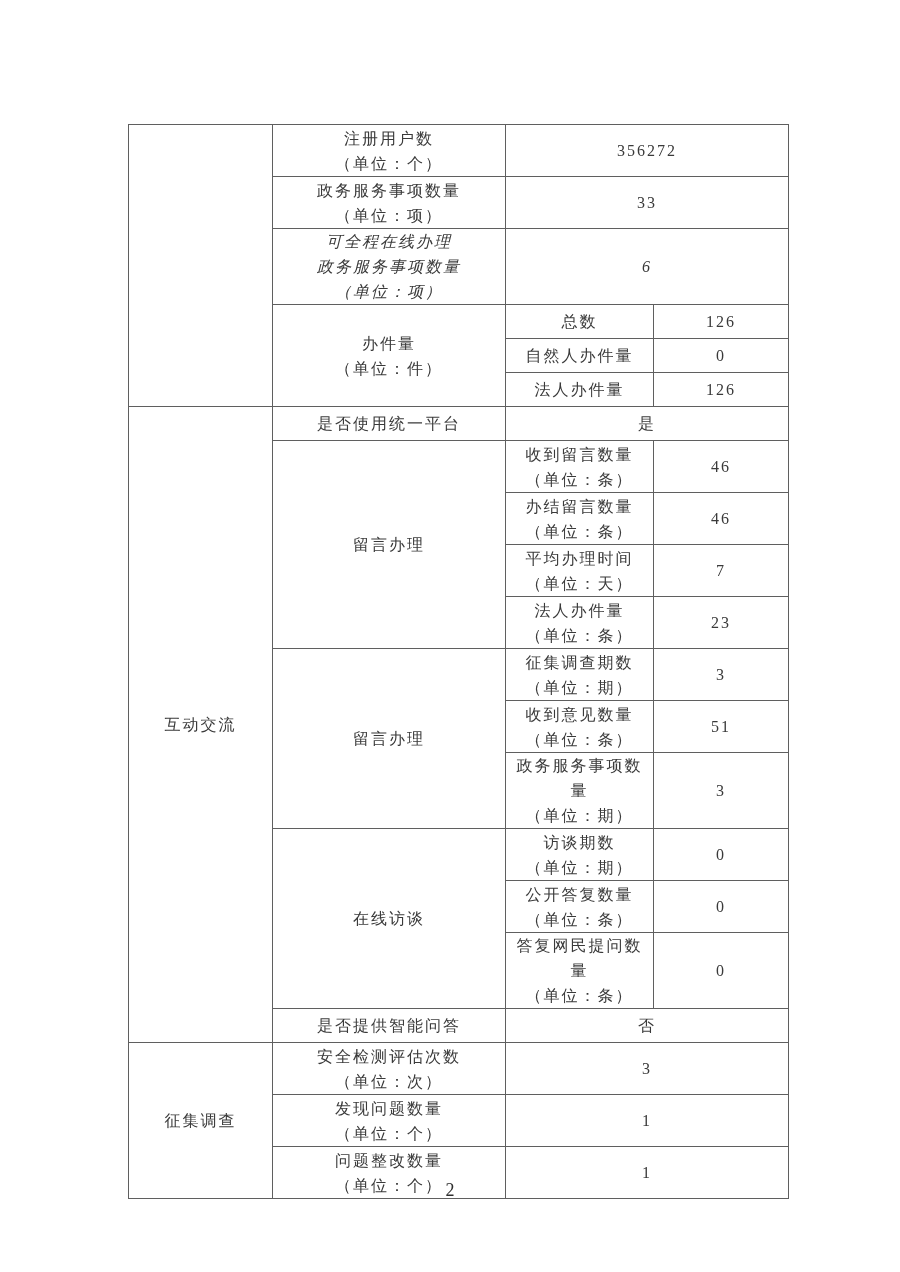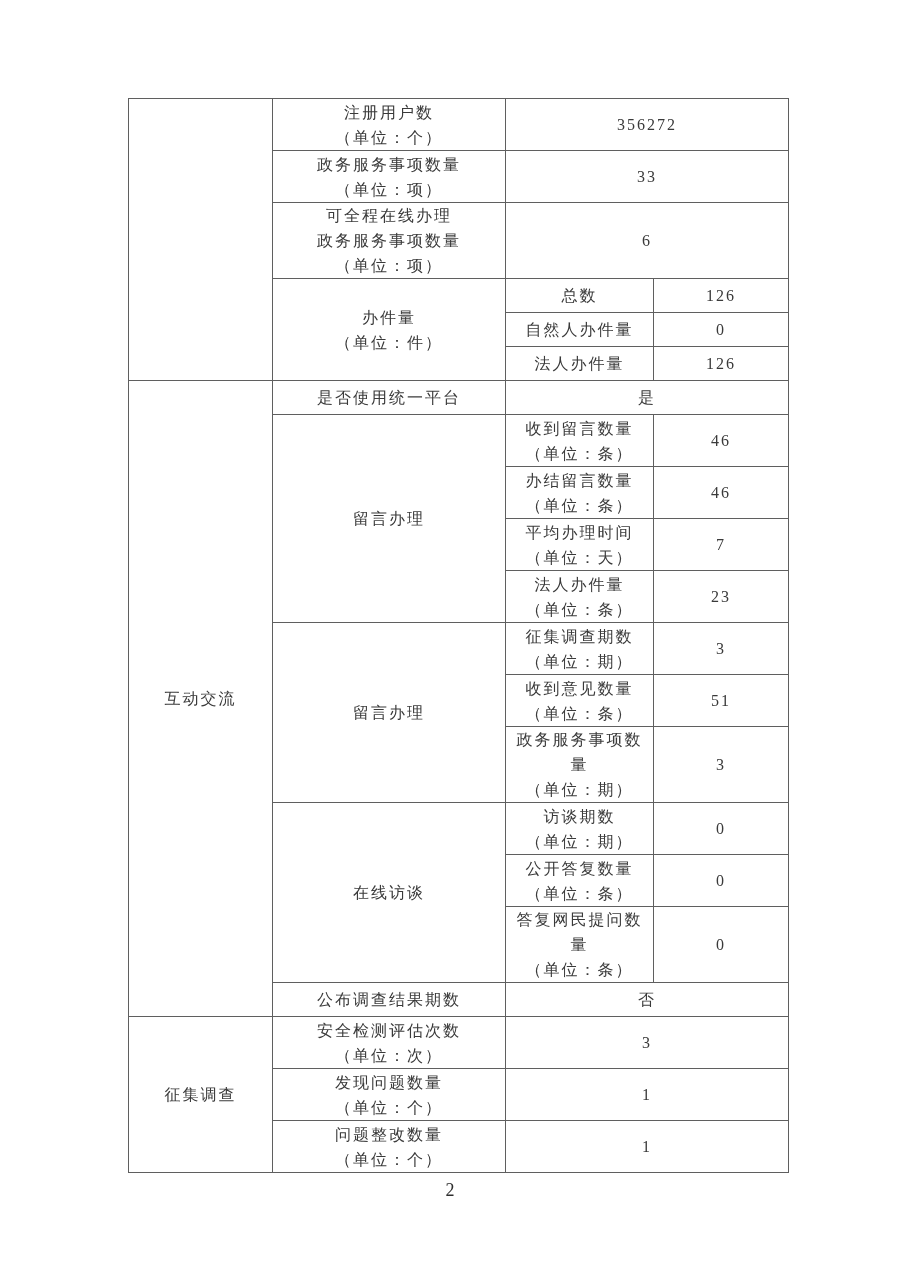--- a/index.html
+++ b/index.html
@@ -12,42 +12,42 @@
     width: 900px;
     height: 1272px;
     background: #ffffff;
     font-family: "Liberation Serif", "DejaVu Serif", serif;
     color: #3a3a3a;
     overflow: hidden;
   }
   table.report {
     position: absolute;
     left: 128px;
-    top: 98px;
+    top: 124px;
     width: 660px;
     border-collapse: collapse;
     table-layout: fixed;
   }
   table.report td {
     border: 1px solid #5f5f5f;
     text-align: center;
     vertical-align: middle;
     padding: 0 2px;
     font-size: 16px;
     line-height: 25px;
     letter-spacing: 2px;
     color: #3a3a3a;
   }
   td.num {
     font-size: 18px;
     letter-spacing: 1px;
     font-family: "Liberation Serif", "DejaVu Serif", serif;
   }
   tr.r-std  { height: 52px; }
-  tr.r-tall { height: 54px; }
+  tr.r-tall { height: 54px; font-style: italic; }
   tr.r-short{ height: 34px; }
   .page-number {
     position: absolute;
     left: 0;
     top: 1180px;
     width: 900px;
     text-align: center;
     font-size: 18px;
     color: #2e2e2e;
   }
@@ -178,21 +178,21 @@
         <td class="num">0</td>
       </tr>
       <tr class="r-std">
         <td>
           <div>答复网民提问数量</div>
           <div>（单位：条）</div>
         </td>
         <td class="num">0</td>
       </tr>
       <tr class="r-short">
-        <td>公布调查结果期数</td>
+        <td>是否提供智能问答</td>
         <td colspan="2">否</td>
       </tr>
 
       <tr class="r-std">
         <td rowspan="3">征集调查</td>
         <td>
           <div>安全检测评估次数</div>
           <div>（单位：次）</div>
         </td>
         <td colspan="2" class="num">3</td>

